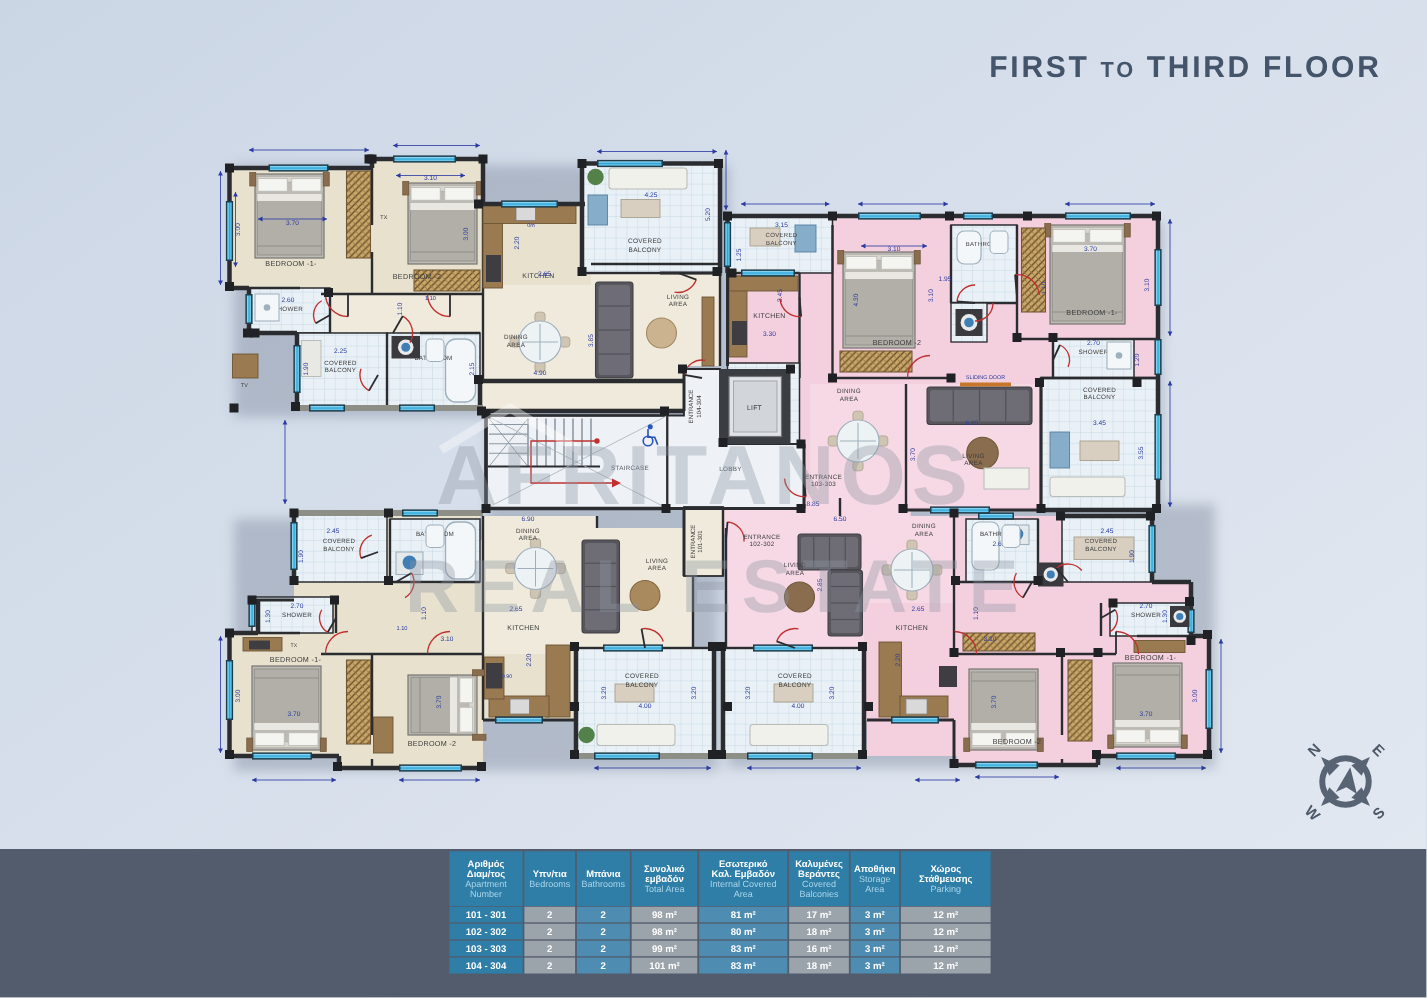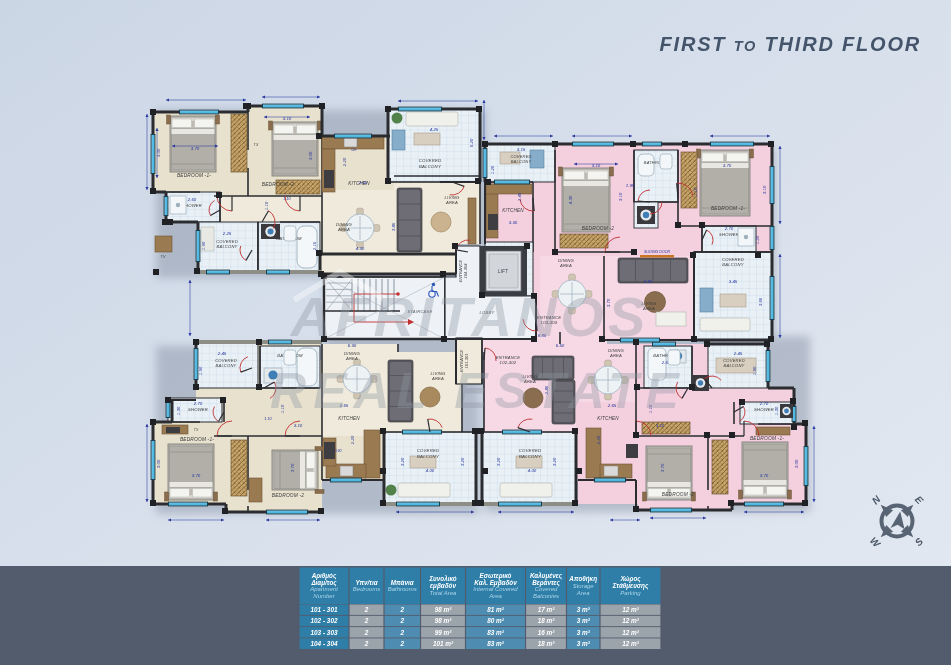--- a/index.html
+++ b/index.html
@@ -1,15 +1,15 @@
 <!DOCTYPE html>
 <html><head><meta charset="utf-8">
 <style>
   html,body{margin:0;padding:0;background:#d5deea;}
-  #page{position:relative;width:951px;height:665px;overflow:hidden;font-family:"Liberation Sans",sans-serif;font-style:italic;}
+  #page{position:relative;width:951px;height:665px;overflow:hidden;font-family:"Liberation Sans",sans-serif;}
   svg text{font-family:"Liberation Sans",sans-serif;}
 </style></head><body>
 <div id="page">
 <svg width="951" height="665" viewBox="0 0 951 665">
 <defs>
 <linearGradient id="bgg" x1="0" y1="0" x2="1" y2="1">
   <stop offset="0" stop-color="#cbd6e5"></stop>
           <stop offset="0.5" stop-color="#d8e0ec"></stop>
           <stop offset="1" stop-color="#e3e9f1"></stop>
 </linearGradient>

